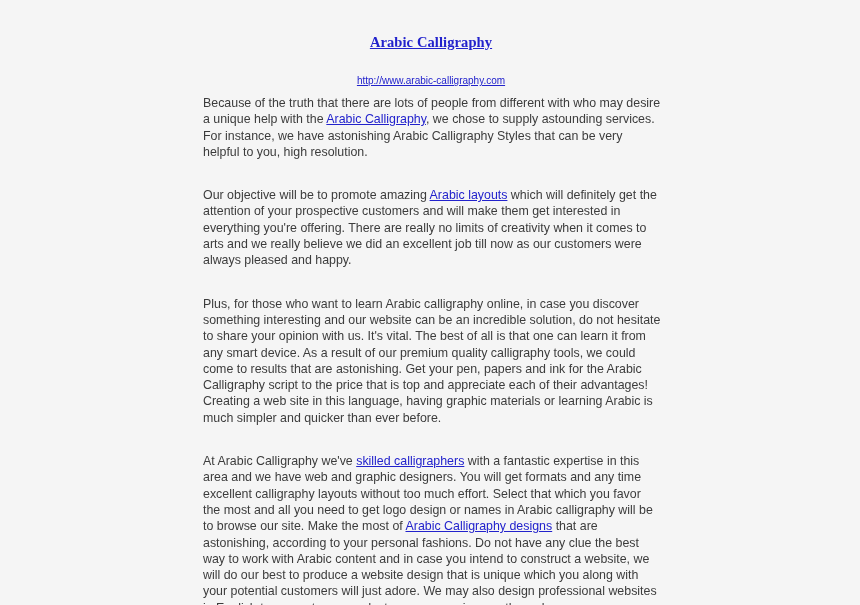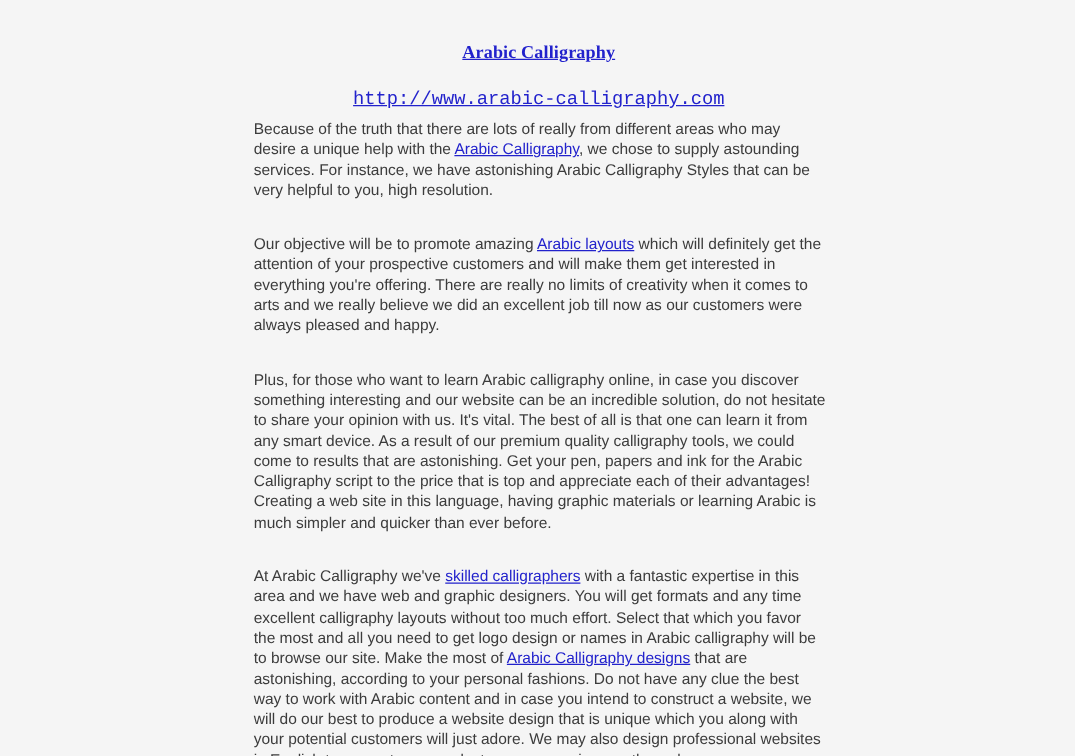--- a/index.html
+++ b/index.html
@@ -39,22 +39,22 @@
   .doc-url-line {
     text-align: center;
     margin: 0;
     padding: 0;
     position: absolute;
     left: 0;
     top: 36px;
     width: 456px;
   }
   .doc-url {
-    font-family: Liberation Mono, monospace;
-    font-size: 15px;
+    font-family: Liberation Sans, sans-serif;
+    font-size: 10px;
     color: #2222cc;
     text-decoration: underline;
     margin-top: 20px;
   }
   .body-block {
     position: absolute;
     left: 0;
     top: 61px;
     width: 458px;
   }
@@ -83,21 +83,21 @@
 
     <div class="doc-title">Arabic Calligraphy</div>
 
     <div class="doc-url-line">
       <a class="doc-url" href="#">http://www.arabic-calligraphy.com</a>
     </div>
 
     <div class="body-block">
 
       <p class="para">
-        <span>Because of the truth that there are lots of really from different areas who may desire a unique help with the </span><a class="inline-link" href="#">Arabic Calligraphy</a><span>, we chose to supply astounding services. For instance, we have astonishing Arabic Calligraphy Styles that can be very helpful to you, high resolution.</span>
+        <span>Because of the truth that there are lots of people from different with who may desire a unique help with the </span><a class="inline-link" href="#">Arabic Calligraphy</a><span>, we chose to supply astounding services. For instance, we have astonishing Arabic Calligraphy Styles that can be very helpful to you, high resolution.</span>
       </p>
 
       <p class="para">
         <span>Our objective will be to promote amazing </span><a class="inline-link" href="#">Arabic layouts</a><span> which will definitely get the attention of your prospective customers and will make them get interested in everything you're offering. There are really no limits of creativity when it comes to arts and we really believe we did an excellent job till now as our customers were always pleased and happy.</span>
       </p>
 
       <p class="para">
         <span>Plus, for those who want to learn Arabic calligraphy online, in case you discover something interesting and our website can be an incredible solution, do not hesitate to share your opinion with us. It's vital. The best of all is that one can learn it from any smart device. As a result of our premium quality calligraphy tools, we could come to results that are astonishing. Get your pen, papers and ink for the Arabic Calligraphy script to the price that is top and appreciate each of their advantages! Creating a web site in this language, having graphic materials or learning Arabic is much simpler and quicker than ever before.</span>
       </p>
 

